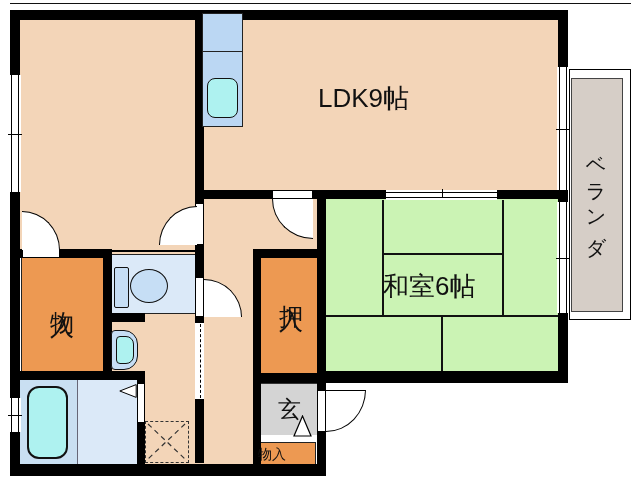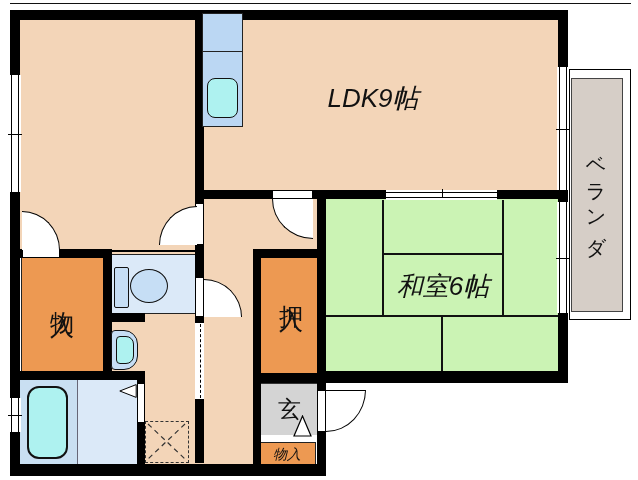--- a/index.html
+++ b/index.html
@@ -6,21 +6,21 @@
   *{box-sizing:border-box;}
   .plan{position:relative;width:638px;height:480px;background:#fff;overflow:hidden;
         font-family:"Liberation Sans","DejaVu Sans",sans-serif;}
   .abs{position:absolute;}
   .w{position:absolute;background:#000;}
   .fl{position:absolute;}
   .thin{border:1px solid #222;}
   .lbl{position:absolute;color:#111;white-space:nowrap;line-height:1.12;
        font-family:"Liberation Sans","DejaVu Sans",sans-serif;font-weight:500;}
   .vert{writing-mode:vertical-rl;text-orientation:upright;}
-  .center{text-align:center;font-style:italic;}
+  .center{text-align:left;}
   
   .vwin{position:absolute;background:#fff;}
   .vwin::before{content:"";position:absolute;left:2px;right:2px;top:0;bottom:0;
        border-left:1px solid #000;border-right:1px solid #000;}
   .vwin::after{content:"";position:absolute;left:-1px;right:-1px;top:50%;
        border-top:1px solid #000;}
   
   .hslide{position:absolute;background:#fff;}
   .hslide::before{content:"";position:absolute;left:0;right:0;top:2px;border-top:1px solid #000;}
   .hslide::after{content:"";position:absolute;left:0;right:0;bottom:2px;border-bottom:1px solid #000;}

